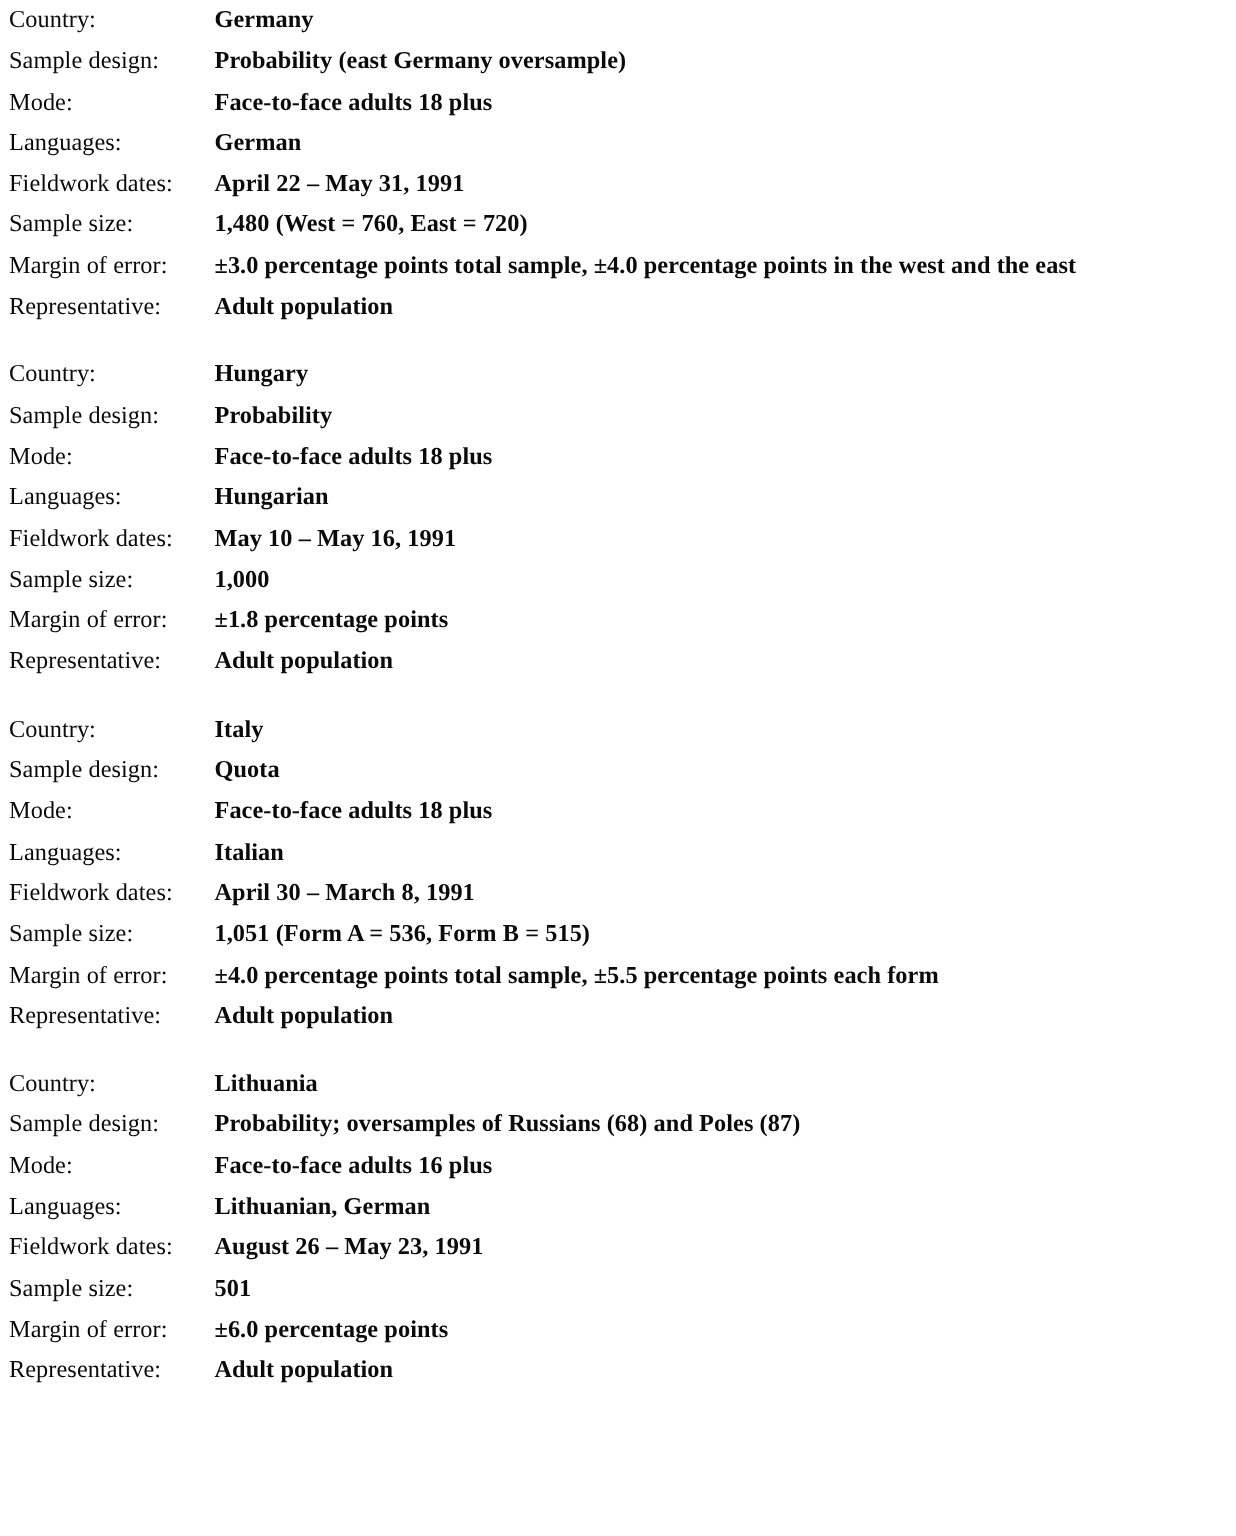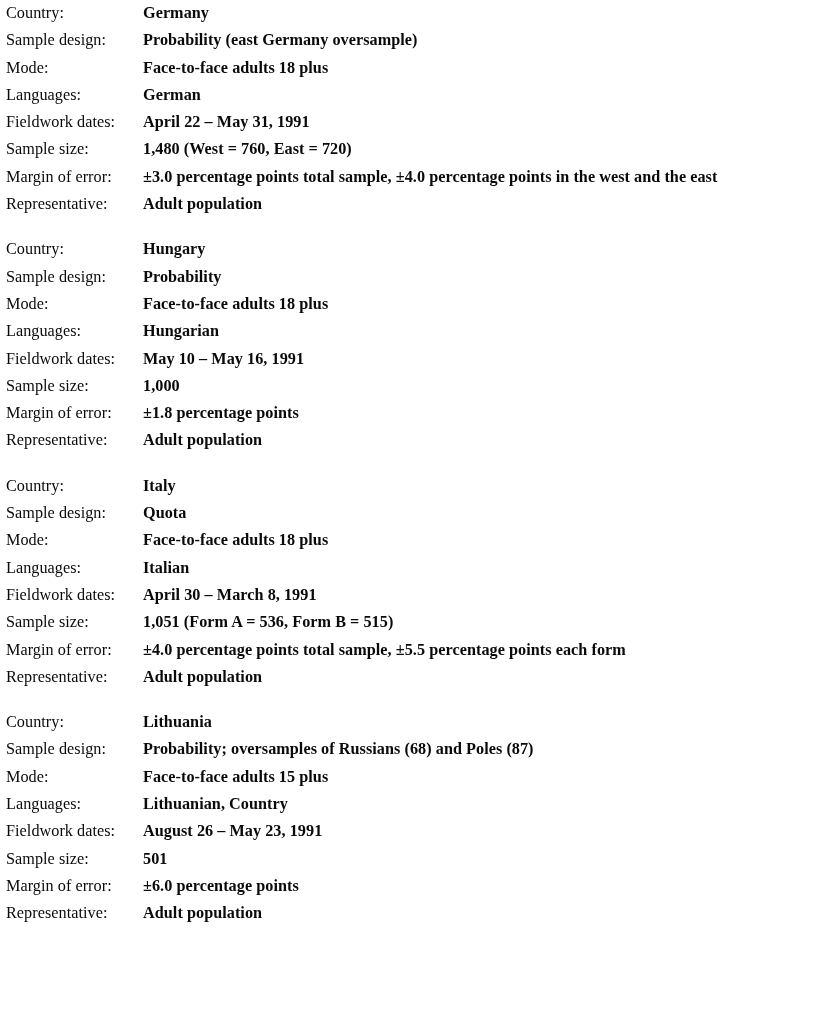--- a/index.html
+++ b/index.html
@@ -189,25 +189,25 @@
           <tr class="country-row">
             <td class="field-label">Country:</td>
             <td class="field-value">Lithuania</td>
           </tr>
           <tr>
             <td class="field-label">Sample design:</td>
             <td class="field-value">Probability; oversamples of Russians (68) and Poles (87)</td>
           </tr>
           <tr>
             <td class="field-label">Mode:</td>
-            <td class="field-value">Face-to-face adults 15 plus</td>
-          </tr>
-          <tr>
-            <td class="field-label">Languages:</td>
-            <td class="field-value">Lithuanian, Country</td>
+            <td class="field-value">Face-to-face adults 16 plus</td>
+          </tr>
+          <tr>
+            <td class="field-label">Languages:</td>
+            <td class="field-value">Lithuanian, German</td>
           </tr>
           <tr>
             <td class="field-label">Fieldwork dates:</td>
             <td class="field-value">August 26 – May 23, 1991</td>
           </tr>
           <tr>
             <td class="field-label">Sample size:</td>
             <td class="field-value">501</td>
           </tr>
           <tr>

